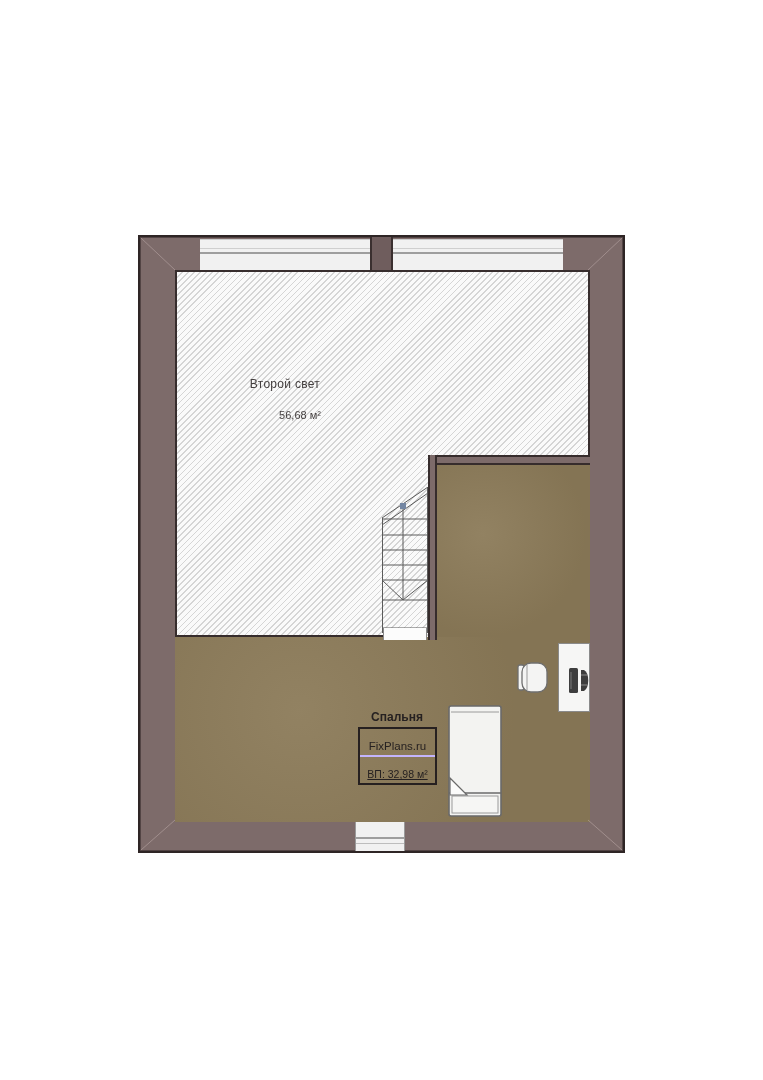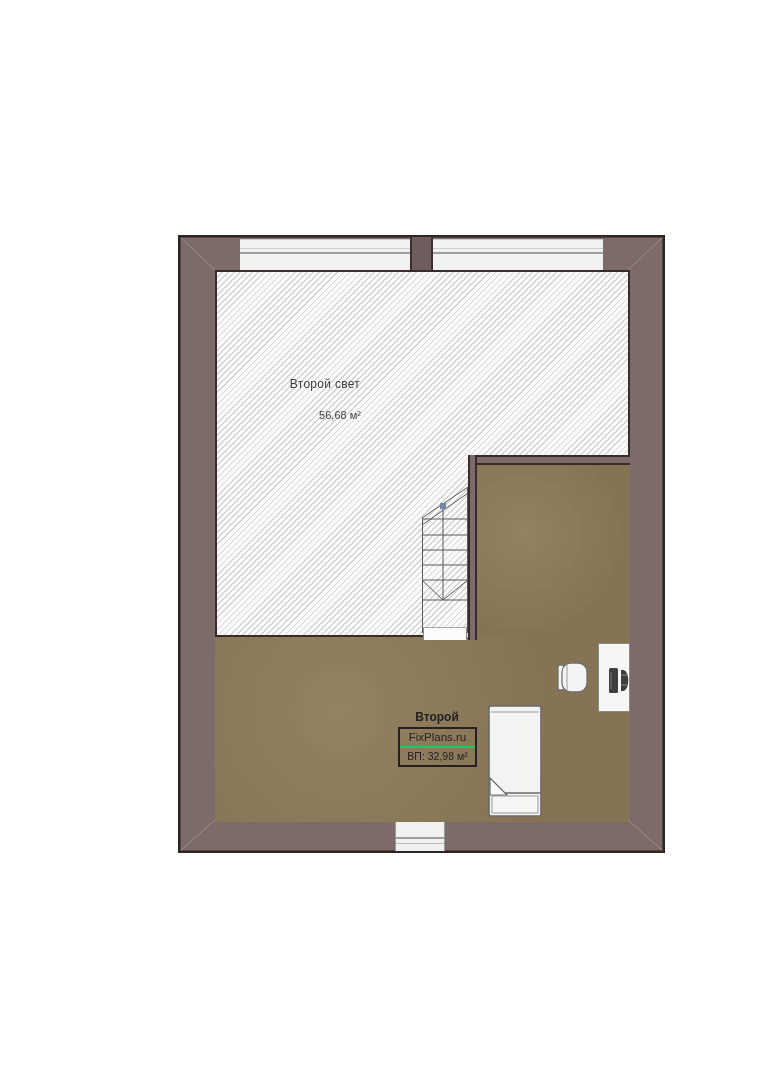--- a/index.html
+++ b/index.html
@@ -5,21 +5,20 @@
   html,body{margin:0;padding:0;background:#ffffff;}
   .screen{
     position:relative;width:763px;height:1080px;background:#ffffff;overflow:hidden;
     font-family:"Liberation Sans", sans-serif;
   }
   
   .plan{
     position:absolute;left:140px;top:237px;width:483px;height:614px;
     background:var(--wall-fill);
     box-shadow:0 0 0 2px var(--wall-dark), inset 0 0 0 1px rgba(30,22,22,.45);
-    margin-left:40px;
   }
   
   .interior{
     position:absolute;left:35px;top:33px;width:415px;height:552px;box-sizing:border-box;
     border:2px solid #372d2d;
     background:repeating-linear-gradient(135deg,
       var(--hatch-bg) 0px, var(--hatch-bg) 3.1px,
       var(--hatch-line) 3.1px, var(--hatch-line) 4.3px);
   }
   
@@ -55,22 +54,22 @@
   .furn{position:absolute;}
   .furn.bed{left:308px;top:468px;width:54px;height:112px;}
   .furn.chair{left:377px;top:425px;width:31px;height:31px;}
   .furn.desk{left:418px;top:406px;width:32px;height:69px;}
   
   .lbl{position:absolute;text-align:center;white-space:nowrap;}
   .room1-name{left:80px;top:140px;width:130px;font-size:12px;color:var(--text-gray);letter-spacing:.3px;}
   .room1-area{left:95px;top:172px;width:130px;font-size:11px;color:var(--text-gray);}
   .room2-name{left:192px;top:473px;width:130px;font-size:12px;font-weight:bold;color:var(--text-dark);}
   .wm-box{position:absolute;left:218px;top:490px;width:79px;border:2px solid #262020;box-sizing:border-box;}
-  .wm-row{font-size:11.5px;color:var(--text-dark);text-align:center;padding:1px 0 2px;line-height:14px;}
-  .wm-row.vp{border-top:2px solid #22c55e;font-size:10.5px;}
+  .wm-row{font-size:11.5px;color:var(--text-dark);text-align:center;padding:10px 0 2px;line-height:14px;}
+  .wm-row.vp{border-top:2px solid #c4b5fd;font-size:10.5px;text-decoration:underline;}
   
   .miters{position:absolute;left:0;top:0;width:483px;height:614px;pointer-events:none;}
   .miters line{stroke:rgba(190,172,170,.55);stroke-width:1;}
 </style>
 </head>
 <body>
 
 <div class="screen">
   <div class="plan">
 
@@ -141,20 +140,20 @@
 
     <svg class="miters">
       <line x1="1" y1="1" x2="35" y2="33"></line>
       <line x1="482" y1="1" x2="448" y2="33"></line>
       <line x1="1" y1="613" x2="35" y2="583"></line>
       <line x1="482" y1="613" x2="448" y2="583"></line>
     </svg>
 
     <div class="lbl room1-name">Второй свет</div>
     <div class="lbl room1-area">56,68 м²</div>
-    <div class="lbl room2-name">Второй</div>
+    <div class="lbl room2-name">Спальня</div>
     <div class="wm-box">
       <div class="wm-row">FixPlans.ru</div>
       <div class="wm-row vp">ВП: 32,98 м²</div>
     </div>
 
   </div>
 </div>
 
 </body></html>

